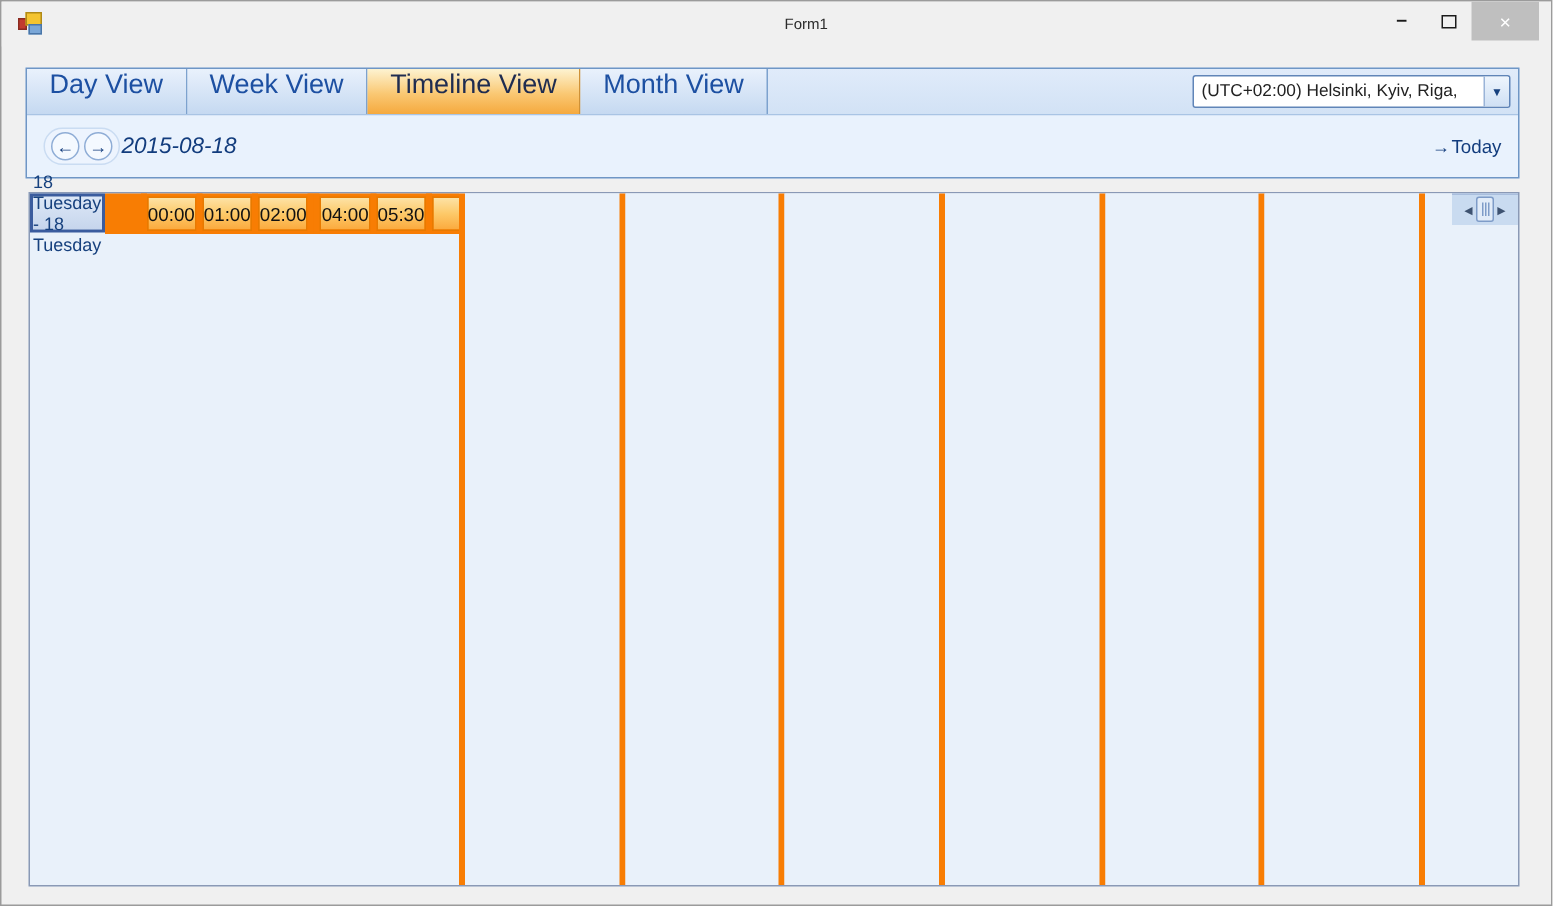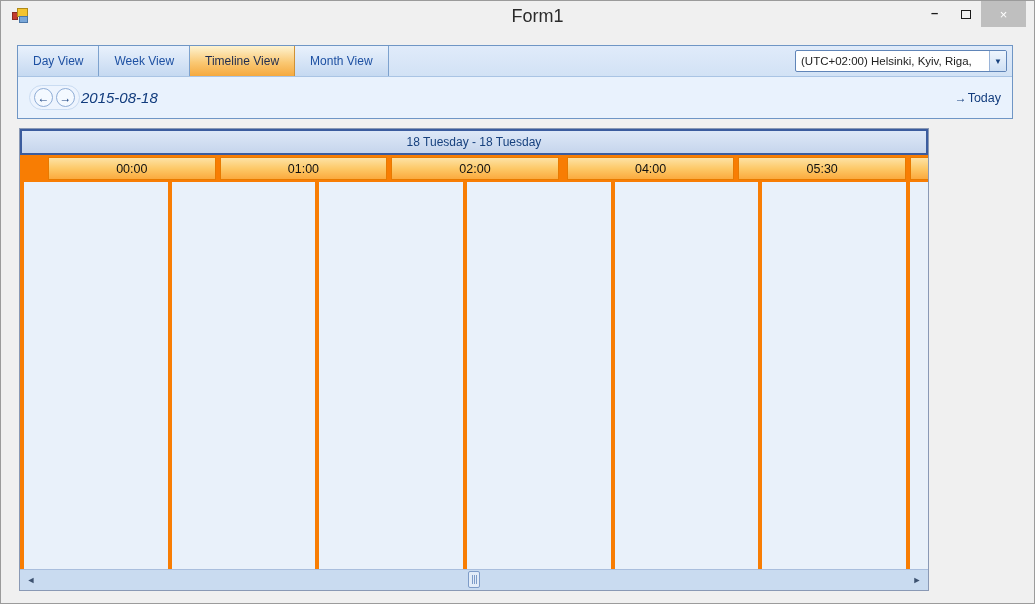--- a/index.html
+++ b/index.html
@@ -21,21 +21,21 @@
     background: #f0f0f0;
     display: flex; align-items: center;
   }
   .app-icon { margin-left: 11px; width: 17px; height: 16px; position: relative; }
   .app-icon .pane-red    { position:absolute; left:0;  top:4;  width:6px;  height:8px;  background:#c23b2e; border:1px solid #8a2a20; top:4px; }
   .app-icon .pane-yellow { position:absolute; left:5px; top:0;  width:11px; height:9px;  background:#f4c430; border:1px solid #b08a17; }
   .app-icon .pane-blue   { position:absolute; left:7px; top:8px; width:9px;  height:7px;  background:#7aa7d8; border:1px solid #4a76a8; }
   .window-title {
     position: absolute; left: 0; right: 0; top: 0; height: 30px;
     display: flex; align-items: center; justify-content: center;
-    font-size: 18px; color: #2b2b2b; pointer-events: none; margin-left: 40px;
+    font-size: 10px; color: #2b2b2b; pointer-events: none; margin-left: 40px;
   }
   .win-controls { margin-left: auto; display: flex; align-items: flex-start; height: 100%; }
   .win-btn {
     width: 31px; height: 26px; display: grid; place-items: center;
     font-size: 13px; color: #1a1a1a; cursor: default;
   }
   .win-btn.minimize span { position: relative; top: -2px; font-weight: bold; }
   .max-glyph { width: 10px; height: 9px; border: 1px solid #1a1a1a; display: block; }
   .win-btn.close {
     width: 45px; background: #bfbfbf; color: #ffffff; font-size: 13px; margin-right: 8px;
@@ -44,24 +44,24 @@
   .top-panel {
     position: absolute; left: 16px; top: 44px; width: 996px; height: 74px;
     border: 1px solid #6f96c5; background: #e9f2fd;
   }
   .tab-row {
     height: 31px; display: flex; align-items: stretch;
     background: linear-gradient(#e0ebfa, #d2e2f5);
     border-bottom: 1px solid #a9c4e4;
   }
   .tab {
-    display: flex; align-items: center; padding: 0 15px;
+    display: flex; align-items: flex-start; padding: 0 15px;
     border-right: 1px solid #7da2ce;
     background: linear-gradient(#e9f1fc, #c5d9f1);
-    color: #1d50a2; font-size: 12px; cursor: default;
+    color: #1d50a2; font-size: 18px; cursor: default;
   }
   .tab.active {
     background: linear-gradient(#fdf3d1 0%, #fac873 55%, #f5a93e 100%);
     border-right: 1px solid #cf9136;
     color: #1f2c50;
   }
   .combo {
     margin-left: auto; align-self: center; margin-right: 5px;
     width: 212px; height: 22px;
     background: #ffffff; border: 1px solid #6085b8; border-radius: 2px;
@@ -93,23 +93,23 @@
     cursor: default;
   }
   .nav-date { margin-left: 1px; font-size: 15px; color: #123c7d; font-style: italic; }
   .today-link {
     margin-left: auto; display: flex; align-items: center; gap: 1px;
     color: #123c7d; font-size: 12.5px; cursor: default;
   }
   .today-link .arrow { font-weight: bold; font-size: 12px; }
   
   .timeline-panel {
-    position: absolute; left: 18px; top: 127px; width: 910px; height: 463px;
+    position: absolute; left: 18px; top: 127px; width: 994px; height: 463px;
     border: 1px solid #8a99b5; background: #e9f1fa;
-    display: flex; flex-direction: column;
+    display: flex; flex-direction: row;
   }
   .range-header {
     height: 26px; flex: 0 0 26px;
     border: 2px solid #3b5c9e;
     background: linear-gradient(#dde8f7, #c6d5ec);
     display: flex; align-items: center; justify-content: center;
     font-size: 12px; color: #17417e;
   }
   .hour-row {
     height: 27px; flex: 0 0 27px; background: #f87d03;

